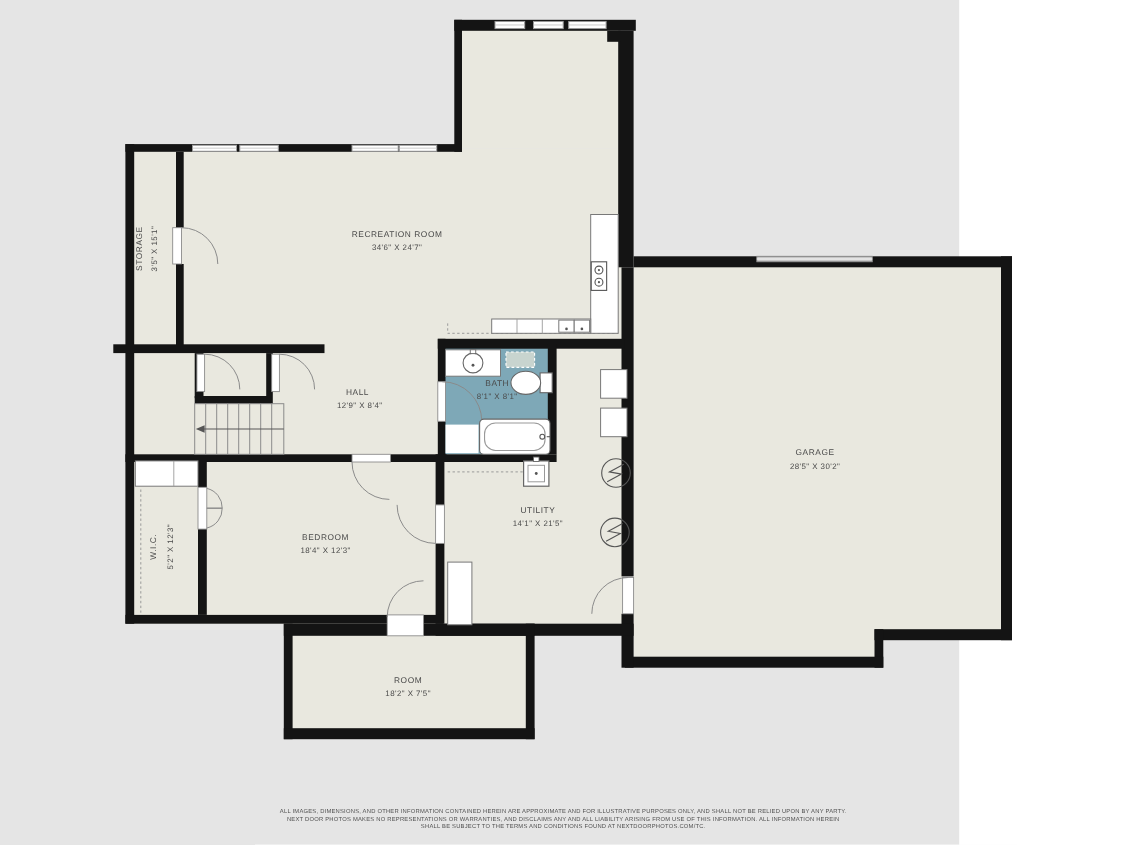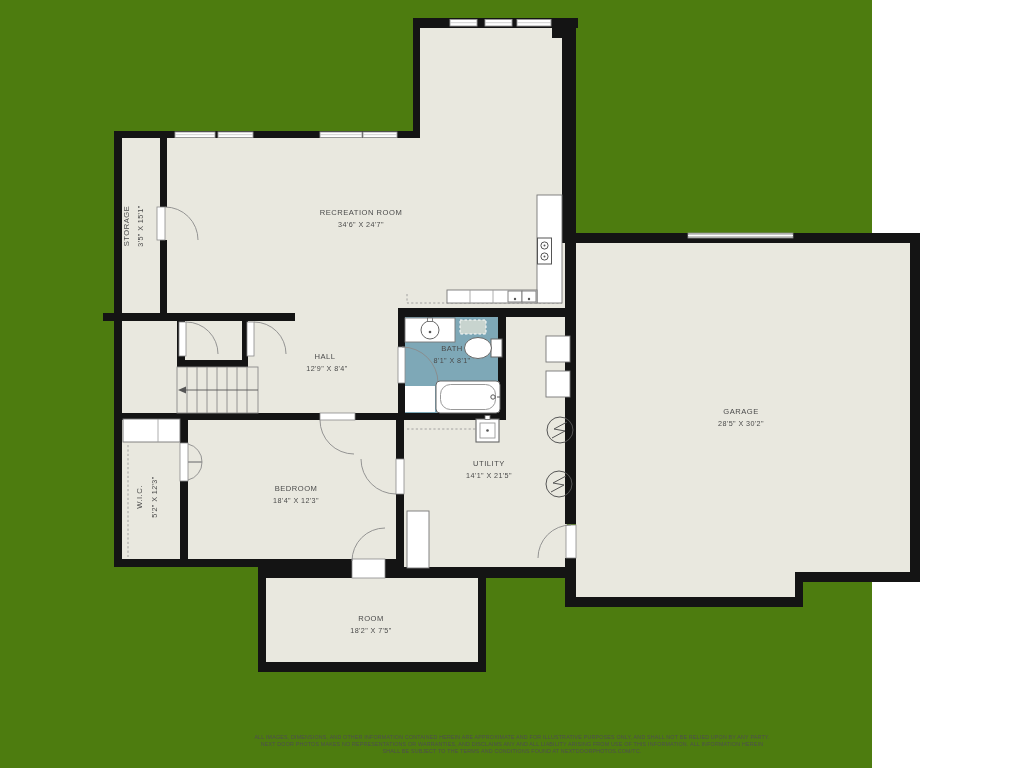--- a/index.html
+++ b/index.html
@@ -1,16 +1,16 @@
 <!DOCTYPE html>
 <html><head>
 <meta charset="utf-8">
 <style>
   html,body{margin:0;padding:0;background:#ffffff;}
-  .stage{width:872px;height:768px;position:relative;background:#4d7c0f;}
+  .stage{width:872px;height:768px;position:relative;background:#e5e5e5;}
   svg{display:block;}
   text{font-family:"Liberation Sans","DejaVu Sans",sans-serif;fill:#4a4a4a;}
   .room-name{font-size:7.6px;letter-spacing:.5px;}
   .room-dims{font-size:7.2px;letter-spacing:.4px;}
   .disclaimer{font-size:5.3px;letter-spacing:.2px;fill:#4f4f4f;}
   .fix{stroke:#777;fill:#fff;stroke-width:.9;}
   .arc{stroke:#8a8a8a;fill:none;stroke-width:.9;}
   .leaf{fill:#fff;stroke:#8a8a8a;stroke-width:.8;}
   .win{fill:#fff;stroke:#999;stroke-width:.9;}
   .dash{stroke:#9a9a9a;stroke-width:.9;fill:none;stroke-dasharray:2.2,2.2;}

